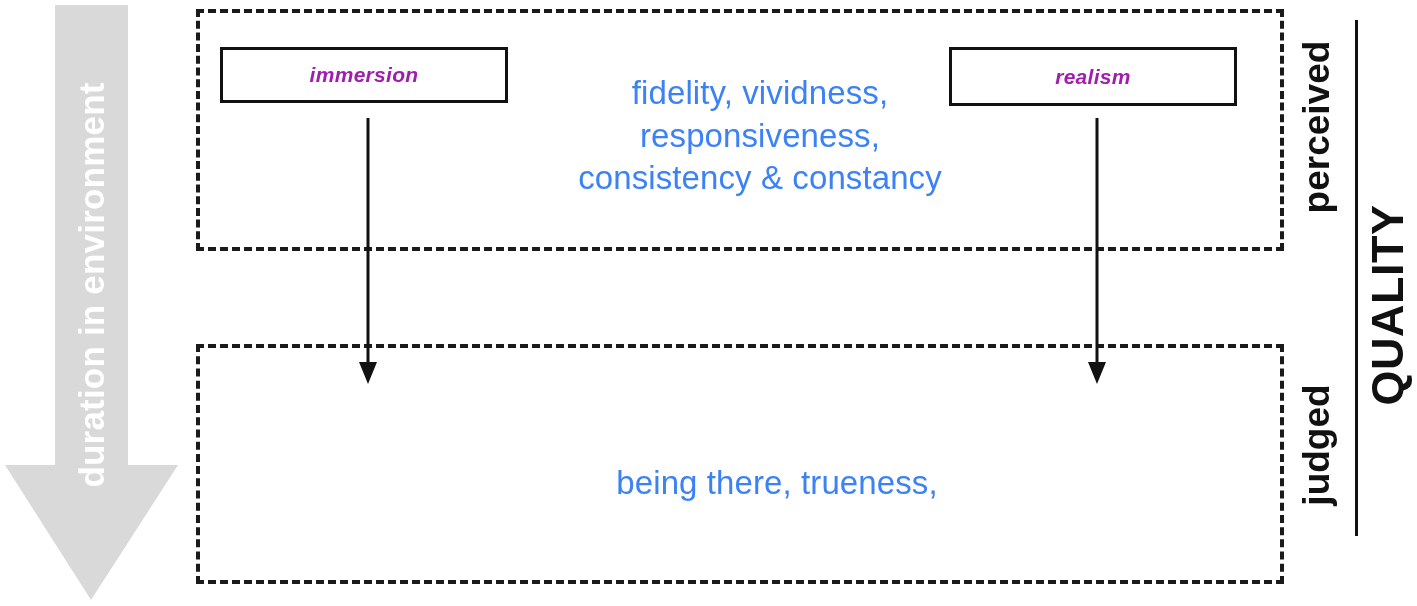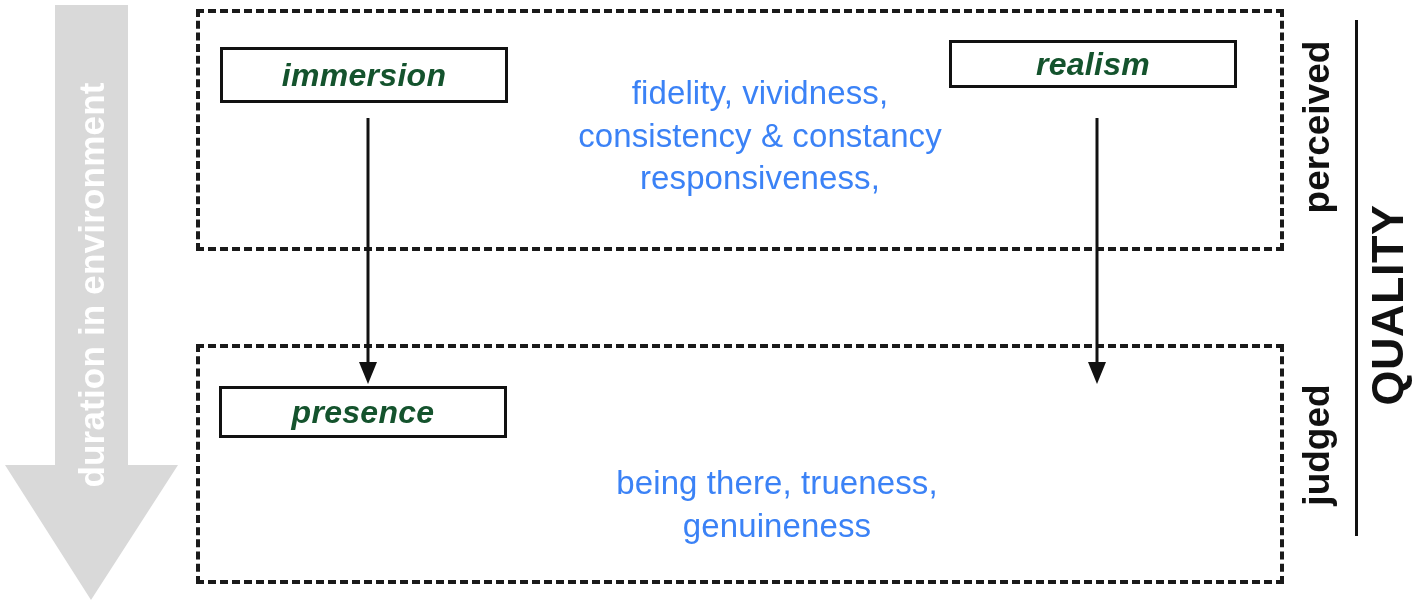--- a/index.html
+++ b/index.html
@@ -60,26 +60,26 @@
   .concept-box {
     position: absolute;
     border: 3px solid #111111;
     background: #ffffff;
     box-sizing: border-box;
     display: flex;
     align-items: center;
     justify-content: center;
     font-style: italic;
     font-weight: bold;
-    font-size: 32px;
-    color: #14532d;
+    font-size: 21px;
+    color: #a21caf;
     letter-spacing: 0.3px;
   }
   #box-immersion    { left: 220px; top: 47px;  width: 288px; height: 56px; }
-  #box-realism      { left: 949px; top: 40px;  width: 288px; height: 48px; }
+  #box-realism      { left: 949px; top: 47px;  width: 288px; height: 59px; }
   #box-presence     { left: 219px; top: 386px; width: 288px; height: 52px; }
   #box-authenticity { left: 949px; top: 386px; width: 288px; height: 52px; }
 
   
   .connector {
     position: absolute;
     top: 118px;
     width: 26px;
     height: 270px;
     overflow: visible;
@@ -157,42 +157,40 @@
   </div>
 
   <div class="dashed-box" id="region-perceived"></div>
 
   <div class="dashed-box" id="region-judged"></div>
 
   <div class="concept-box" id="box-immersion">immersion</div>
 
   <div class="concept-box" id="box-realism">realism</div>
 
-  <div class="concept-box" id="box-presence">presence</div>
 
 
   <svg class="connector" id="connector-left" viewBox="0 0 26 270" aria-hidden="true">
     <line x1="13" y1="0" x2="13" y2="252" stroke="#111111" stroke-width="3"></line>
     <polygon points="13,266 4,244 22,244" fill="#111111"></polygon>
   </svg>
 
   <svg class="connector" id="connector-right" viewBox="0 0 26 270" aria-hidden="true">
     <line x1="13" y1="0" x2="13" y2="252" stroke="#111111" stroke-width="3"></line>
     <polygon points="13,266 4,244 22,244" fill="#111111"></polygon>
   </svg>
 
   <div class="desc-text" id="desc-perceived">
     <div>fidelity, vividness,</div>
+    <div>responsiveness,</div>
     <div>consistency &amp; constancy</div>
-    <div>responsiveness,</div>
   </div>
 
   <div class="desc-text" id="desc-judged">
     <div>being there, trueness,</div>
-    <div>genuineness</div>
   </div>
 
   <div class="side-label" id="label-perceived">
     <span>perceived</span>
   </div>
 
   <div class="side-label" id="label-judged">
     <span>judged</span>
   </div>
 

